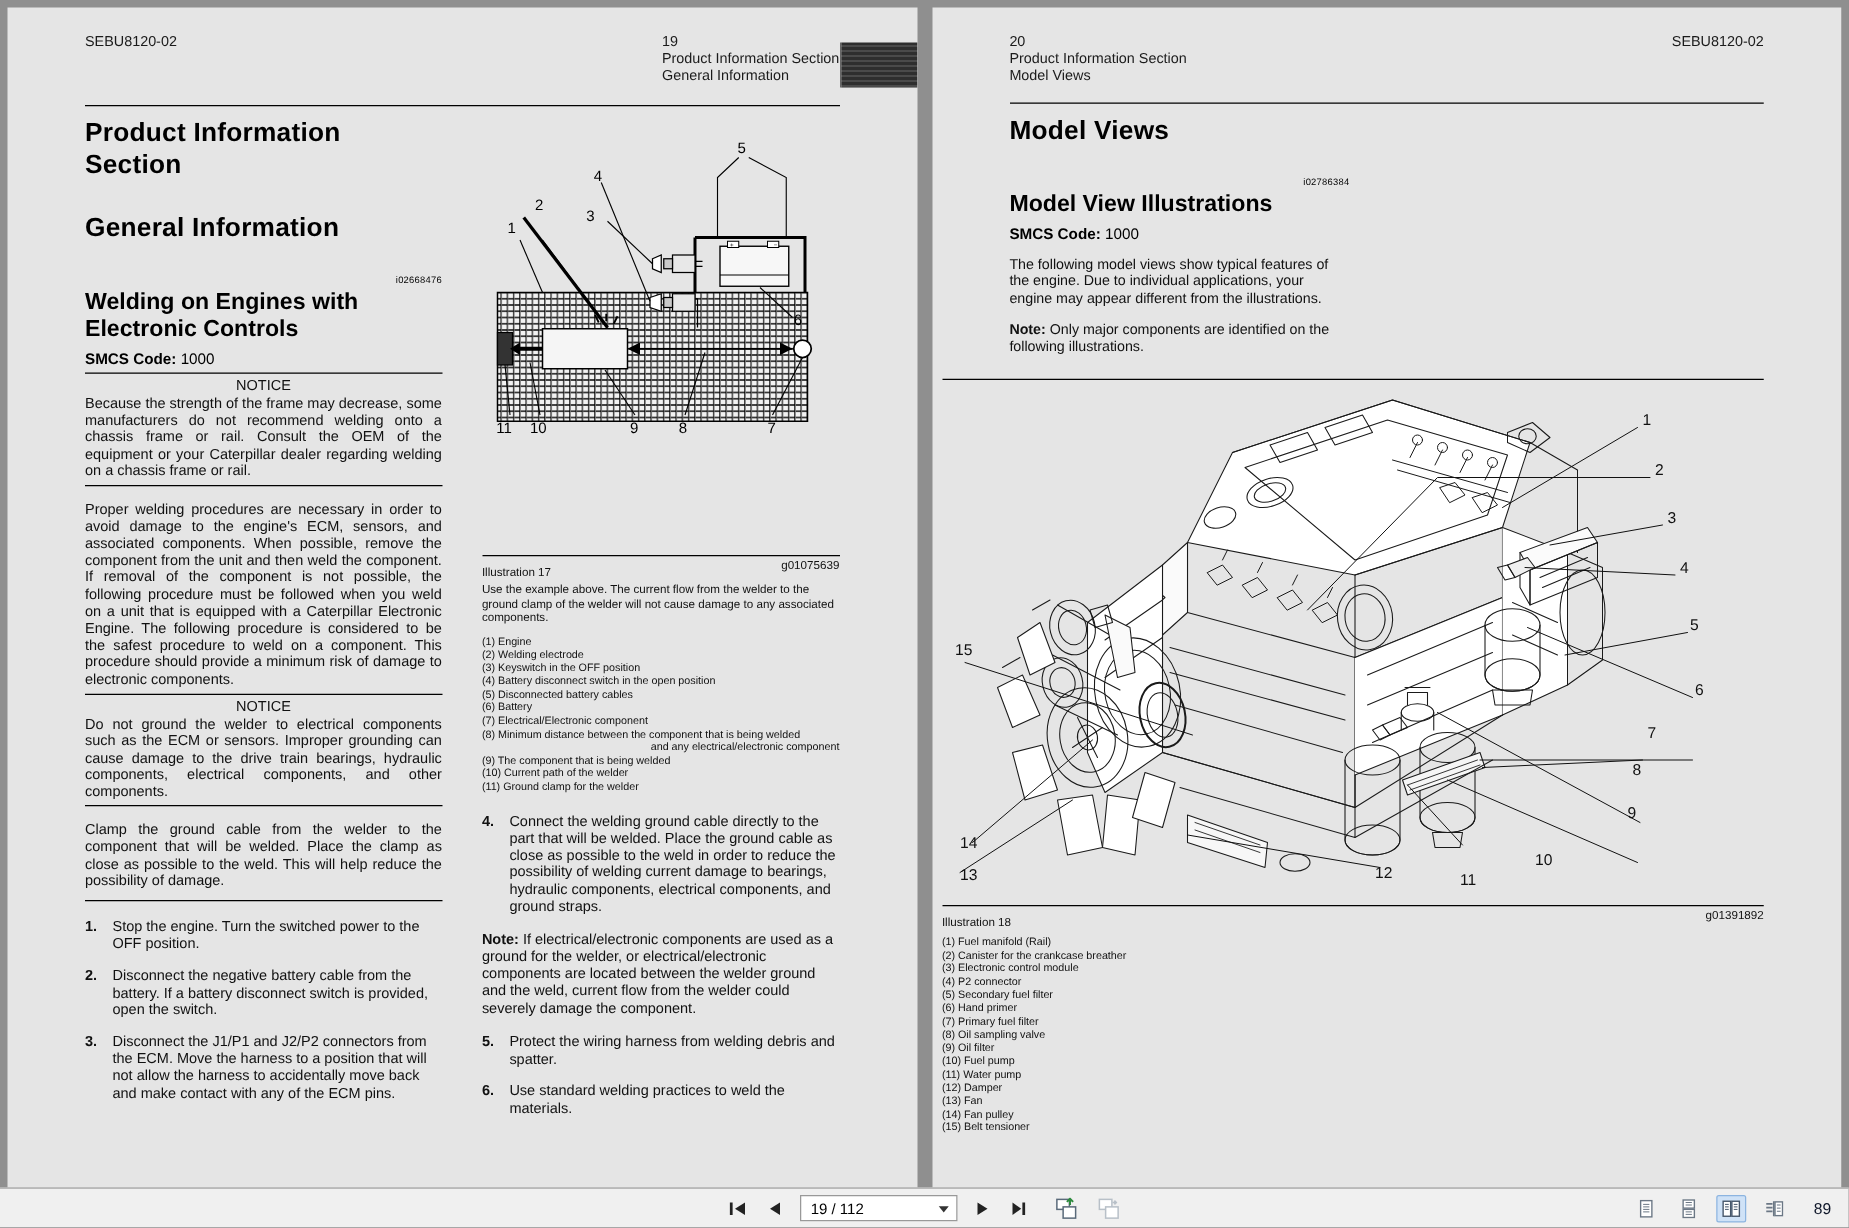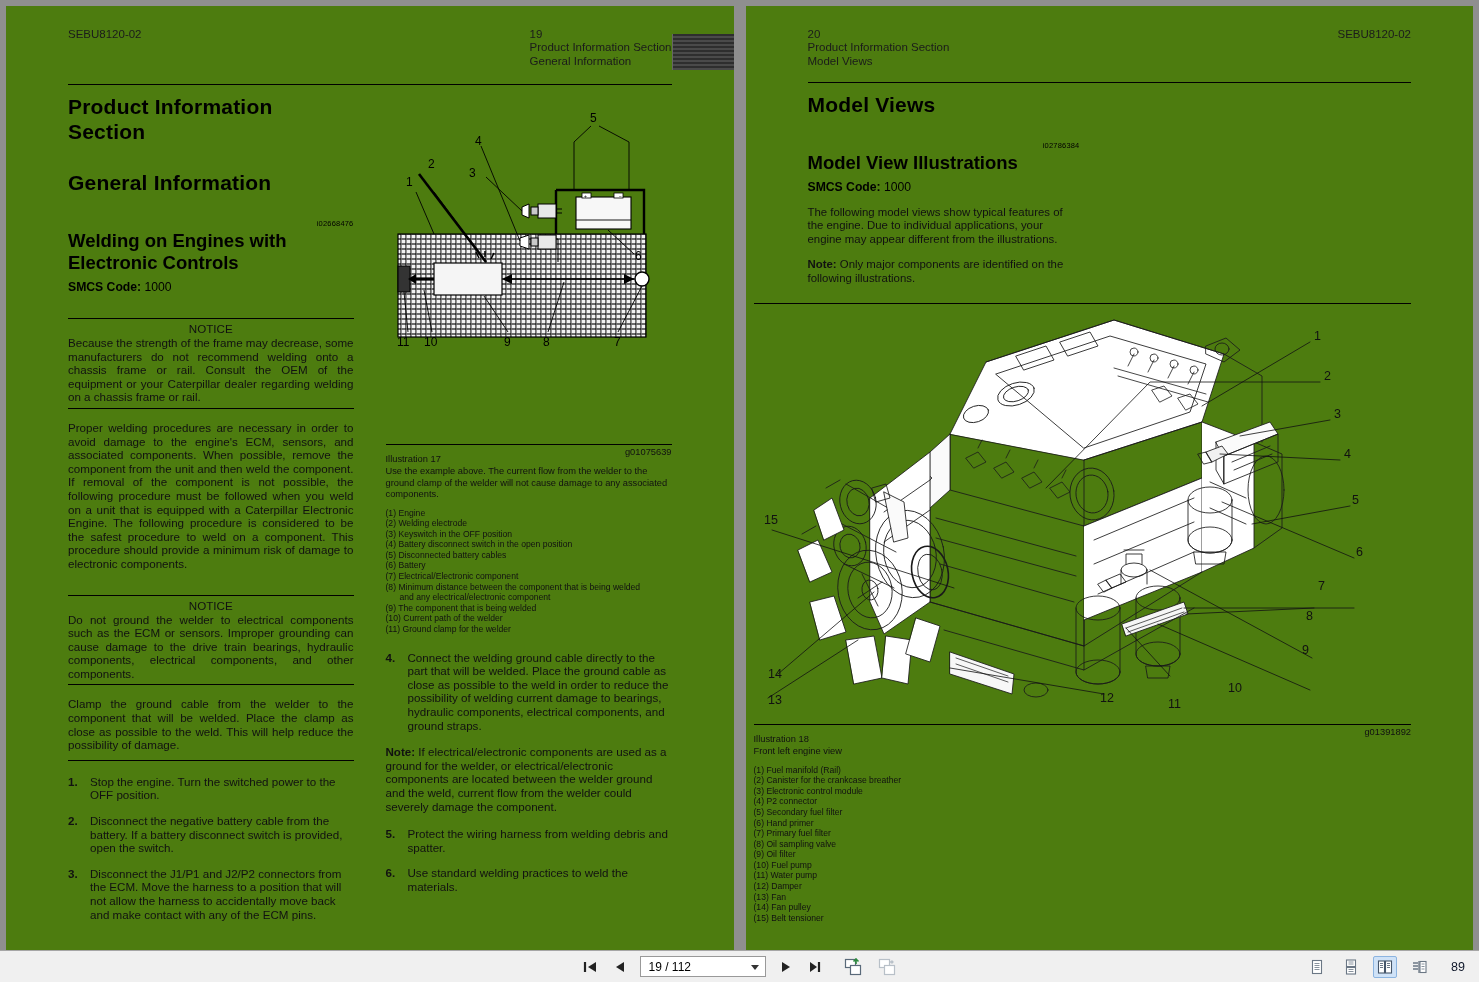--- a/index.html
+++ b/index.html
@@ -14,21 +14,21 @@
   
   #viewer {
     position: absolute; left: 0; top: 0; width: 1479px; height: 950px;
     background: #8f8f8f;
     display: flex; flex-direction: row; align-items: flex-start;
     gap: 12px;
     padding: 6px 6px 0 6px;
   }
   .page {
     position: relative;
-    background: #4d7c0f;
+    background: #e5e5e5;
     height: 944px;
     flex: 1 1 0;
     overflow: hidden;
   }
   .page-inner { position: relative; width: 100%; height: 100%; }
 
   
   .runhead {
     position: absolute; top: 22px; left: 62px; right: 62px;
     font-size: 11.5px; color: #1b1b1b; line-height: 13.3px;
@@ -72,21 +72,21 @@
     display: flex; flex-direction: row; gap: 32px;
   }
   .col { width: 286px; position: relative; }
 
   p.body {
     font-size: 11.6px; line-height: 13.6px; color: #111;
     text-align: justify; margin-top: 12px;
   }
 
   
-  .notice { margin-top: 24px; }
+  .notice { margin-top: 4px; }
   .notice .bar { border-top: 1.6px solid #000; }
   .notice .title {
     text-align: center; font-size: 11.6px; line-height: 15px; color: #111;
     padding-top: 2px;
   }
   .notice .txt {
     font-size: 11.6px; line-height: 13.6px; color: #111; text-align: justify;
   }
   .notice .barbot { border-top: 1.6px solid #000; margin-top: 4px; }
 
@@ -111,21 +111,21 @@
   }
   .figcap .cname { font-size: 9.3px; color: #111; }
   .figcap .cnum {
     position: absolute; right: 0; top: -1px; font-size: 9.3px; color: #111;
   }
   .figcap .csub { font-size: 9.3px; color: #111; line-height: 11.5px; margin-top: 5px; }
   .figcap .keylist { margin-top: 7px; }
   .figcap .keylist div {
     font-size: 8.6px; line-height: 10.6px; color: #111;
   }
-  .figcap .keylist div.cont { padding-left: 14px; }
+  .figcap .keylist div.cont { padding-left: 14px; text-align: right; }
 
   
   .keycols { display: flex; flex-direction: column; margin-top: 7px; }
   .keycols .kc { flex: 0 0 auto; }
   .keycols .kc:nth-child(1) { width: 212px; }
   .keycols .kc:nth-child(2) { width: 205px; }
   .keycols .kc div { font-size: 8.6px; line-height: 10.6px; color: #111; }
   .rpage-content {
     position: absolute; left: 8px; top: 86px; right: 62px; bottom: 18px;
   }
@@ -599,21 +599,20 @@
               </g>
             </g>
           </svg>
 
           <div class="figcap" style="margin-top:4px;">
             <div class="cbar"></div>
             <div class="crow">
               <span class="cname">Illustration 18</span>
               <span class="cnum">g01391892</span>
             </div>
-            <div class="csub">Front left engine view</div>
 
             <div class="keycols">
               <div class="kc">
                 <div><span>(1)</span> <span>Fuel manifold (Rail)</span></div>
                 <div><span>(2)</span> <span>Canister for the crankcase breather</span></div>
                 <div><span>(3)</span> <span>Electronic control module</span></div>
                 <div><span>(4)</span> <span>P2 connector</span></div>
                 <div><span>(5)</span> <span>Secondary fuel filter</span></div>
               </div>
               <div class="kc">

